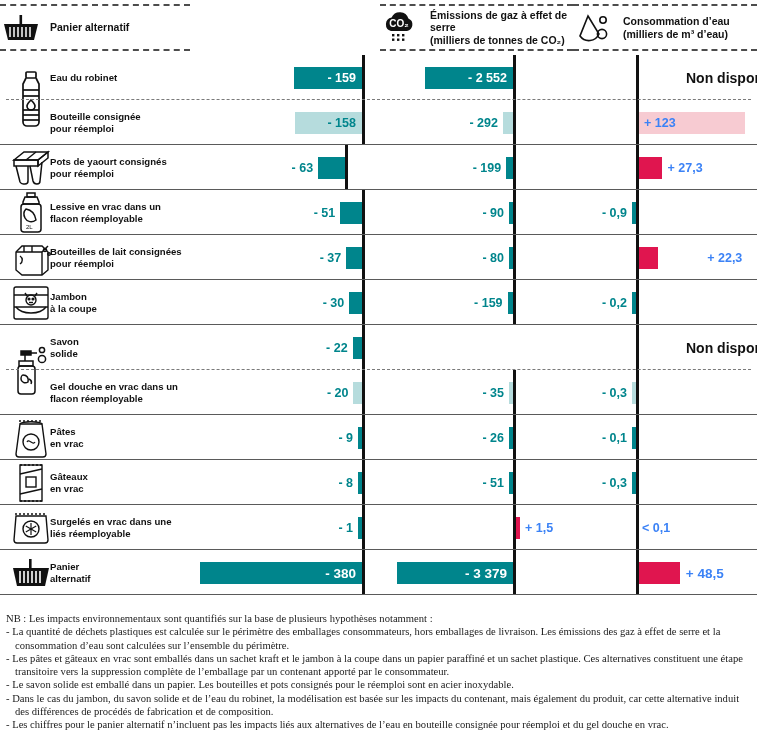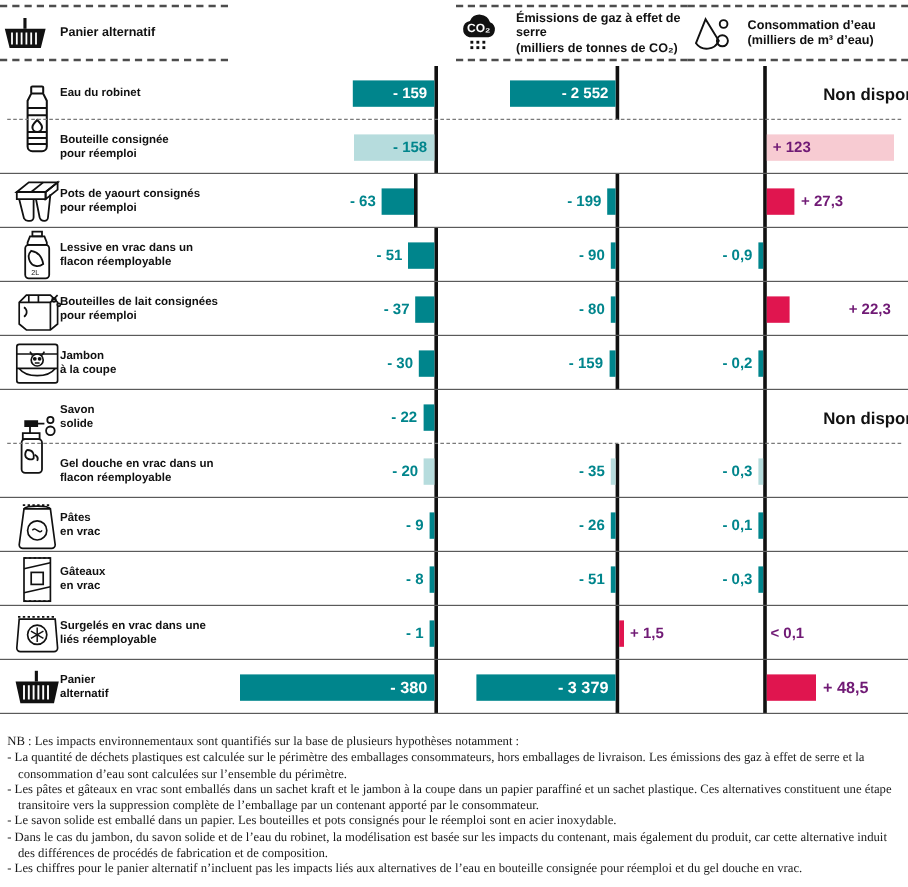--- a/index.html
+++ b/index.html
@@ -55,21 +55,21 @@
   .bar.neg.light{background:#b6dcdd;}
   .bar.pos{background:#e1records;}
   .bar.pos{background:#e0154f;}
   .bar.pos.light{background:#f7cbd2;}
   .val{
     position:absolute;top:50%;transform:translateY(-50%);
     font-size:12.5px;font-weight:bold;white-space:nowrap;
   }
   .val.neg{color:#00858c;}
   .val.neg.inside{color:#ffffff;}
-  .val.pos{color:#701a75;}
+  .val.pos{color:#3b82f6;}
   .val.na{color:#111;font-size:14px;font-weight:bold;padding-left:40px;}
   .row.total .val{font-size:13.5px;}
 
   
   .notes{
     position:absolute;left:6px;top:612px;width:745px;
     font-family:Liberation Serif, serif;
     font-size:10.6px;line-height:13.3px;color:#1a1a1a;
   }
   .notes p{margin:0 0 0 0;}
@@ -176,20 +176,25 @@
       </div>
       <div class="row">
         <div class="labelcell">
           <div class="prod-name"><span>Bouteille consignée</span><br><span>pour réemploi</span></div>
         </div>
         <div class="mcell" style="left: 190px; width: 190px;">
           <div class="axis" style="left: 172px;"></div>
           <div class="bar neg light" style="width: 67.3579px; left: 104.642px;"></div>
           <div class="val neg" style="left: 110.642px; width: 55.3579px; text-align: right;">- 158</div>
         </div>
+        <div class="mcell" style="left: 380px; width: 193px;">
+          <div class="axis" style="left: 133px;"></div>
+          <div class="bar neg light" style="width: 10.0243px; left: 122.976px;"></div>
+          <div class="val neg" style="right: 75.0243px;">- 292</div>
+        </div>
         <div class="mcell" style="left: 573px; width: 184px;">
           <div class="axis" style="left: 63px;"></div>
           <div class="bar pos light" style="width: 106px; left: 65.5px;"></div>
           <div class="val pos" style="left: 71px; width: 94px; text-align: left;">+ 123</div>
         </div>
         <div class="sep heavy" style="bottom: 0px;"></div>
       </div>
       <div class="row">
         <div class="labelcell">
           <div class="prod-icon" style="top: 0px; height: 45px; display: flex; align-items: center; position: absolute;">

